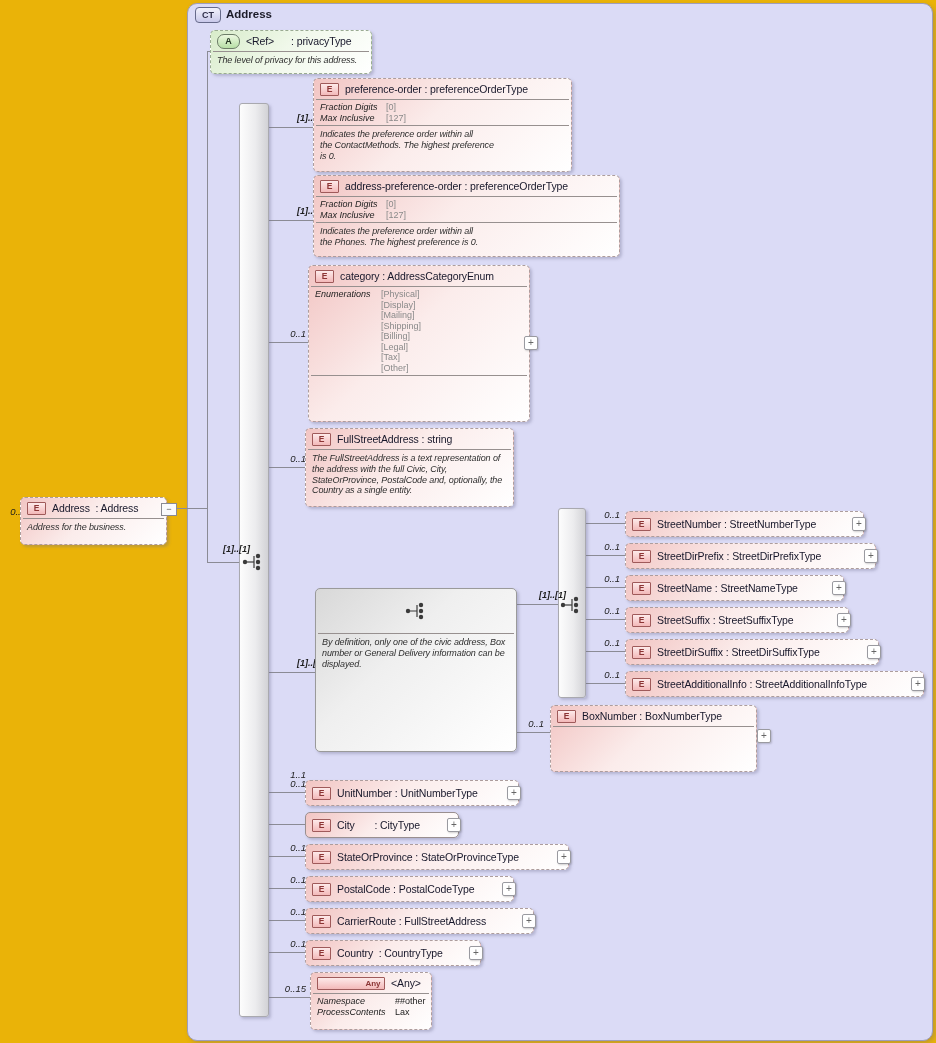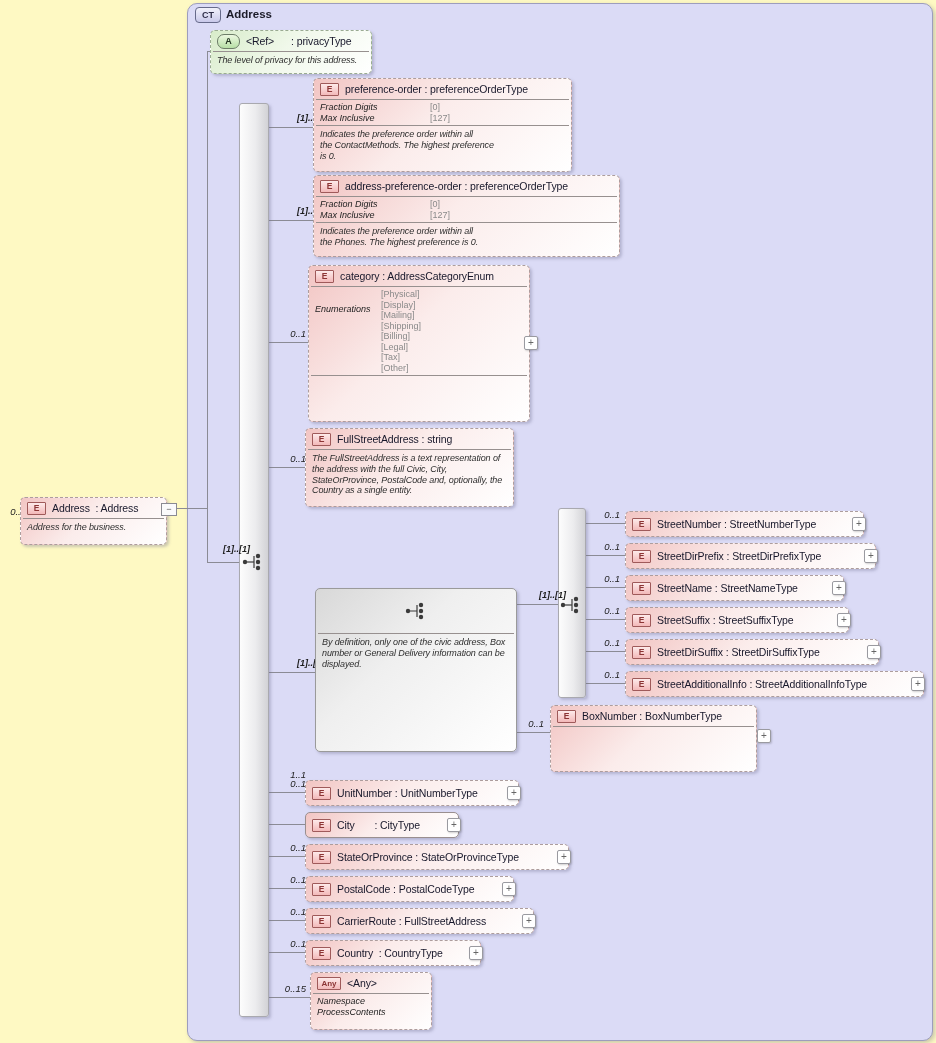--- a/index.html
+++ b/index.html
@@ -1,16 +1,16 @@
 <!DOCTYPE html>
 <html><head>
 <meta charset="utf-8">
 <style>
   html,body{margin:0;padding:0;background:#ffffff;}
-  #canvas{position:relative;width:936px;height:1043px;background:#fef9c3;overflow:hidden;
+  #canvas{position:relative;width:936px;height:1043px;background:#eab308;overflow:hidden;
           font-family:"Liberation Sans",sans-serif;}
   
   .ct{position:absolute;left:187px;top:3px;width:744px;height:1036px;background:#dbdbf6;
       border:1px solid #9d9dbd;border-radius:10px;box-shadow:2px 2px 4px rgba(100,100,130,.35);}
   .badge-ct{position:absolute;left:195px;top:7px;width:24px;height:14px;border:1px solid #666a8a;border-radius:4px;
       background:linear-gradient(180deg,#f1f1fb,#c9c9ea);color:#30304a;font-weight:bold;font-size:9px;
       display:flex;align-items:center;justify-content:center;}
   .ct-title{position:absolute;left:226px;top:8px;font-size:11.5px;font-weight:bold;color:#1b1b28;}
   
   .hl{position:absolute;height:0;border-top:1px solid #8b8b95;}
@@ -26,36 +26,36 @@
   .box.attr{background:linear-gradient(135deg,#d8ecca 0%,#f0f8ea 45%,#ffffff 100%);border-color:#9aab92;}
   .box.choice{background:linear-gradient(135deg,#d8d8d8 0%,#efefef 40%,#ffffff 100%);
        border-style:solid;border-color:#9a9a9a;}
   .hdr{display:flex;align-items:center;gap:6px;padding:3px 6px;height:14px;}
   .row-box{display:flex;align-items:center;gap:6px;padding:0 6px;}
   .badge-e{width:17px;height:11px;border:1px solid #9f5a5a;border-radius:1px;flex:0 0 auto;
       background:linear-gradient(180deg,#fdeaea,#f3b9b9);color:#8c3535;font-size:8.5px;font-weight:bold;
       display:flex;align-items:center;justify-content:center;}
   .badge-any{width:22px;height:11px;border:1px solid #9f5a5a;border-radius:1px;flex:0 0 auto;
       background:linear-gradient(180deg,#fdeaea,#f3b9b9);color:#8c3535;font-size:8px;font-weight:bold;
-      display:flex;align-items:center;justify-content:center;}
+      display:flex;align-items:center;justify-content:center;padding-left:44px;}
   .badge-a{width:21px;height:13px;border:1px solid #6d7d68;border-radius:7px;flex:0 0 auto;
       background:linear-gradient(180deg,#ecf8e0,#b7dfa6);color:#223322;font-size:9px;font-weight:bold;
       display:flex;align-items:center;justify-content:center;}
   .title{font-weight:normal;font-size:10.5px;color:#17172a;white-space:pre;letter-spacing:-0.1px;}
   .sep{height:0;border-top:1px solid #97908f;margin:0 2px;}
   .desc{padding:3px 6px 4px;font-style:italic;font-size:9px;line-height:10.8px;color:#2e2e2e;
         white-space:pre-line;letter-spacing:-0.1px;}
   .facets{padding:2px 6px;font-size:9px;line-height:10.5px;}
-  .facet-row{display:flex;gap:44px;}
+  .facet-row{display:flex;}
   .facet-name{font-style:italic;color:#222;width:66px;flex:0 0 auto;}
   .facet-name.w78{width:78px;}
   .facet-val{color:#8a8a8a;}
   .facet-val.dark{color:#222;text-align:right;}
   .enum{display:flex;padding:2px 6px;font-size:9px;line-height:10.5px;}
-  .enum-label{font-style:italic;color:#222;width:66px;flex:0 0 auto;margin-top:15px;}
+  .enum-label{font-style:italic;color:#222;width:66px;flex:0 0 auto;}
   .enum-vals div{color:#8a8a8a;}
   
   .card{position:absolute;text-align:right;font-style:italic;font-size:9.5px;color:#1c1c1c;}
   .card.b{font-weight:bold;font-size:9px;margin-left:14px;}
   
   .plus{position:absolute;width:12px;height:12px;border:1px solid #9a9aa0;background:#ffffff;border-radius:2px;
         display:flex;align-items:center;justify-content:center;font-size:10px;color:#666;line-height:1;
         box-shadow:1px 1px 2px rgba(0,0,0,.18);cursor:pointer;}
   .minus{position:absolute;left:161px;top:503px;width:14px;height:11px;border:1px solid #8a8a93;background:#fafafc;
         display:flex;align-items:center;justify-content:center;font-size:9px;color:#555;line-height:1;cursor:pointer;}

